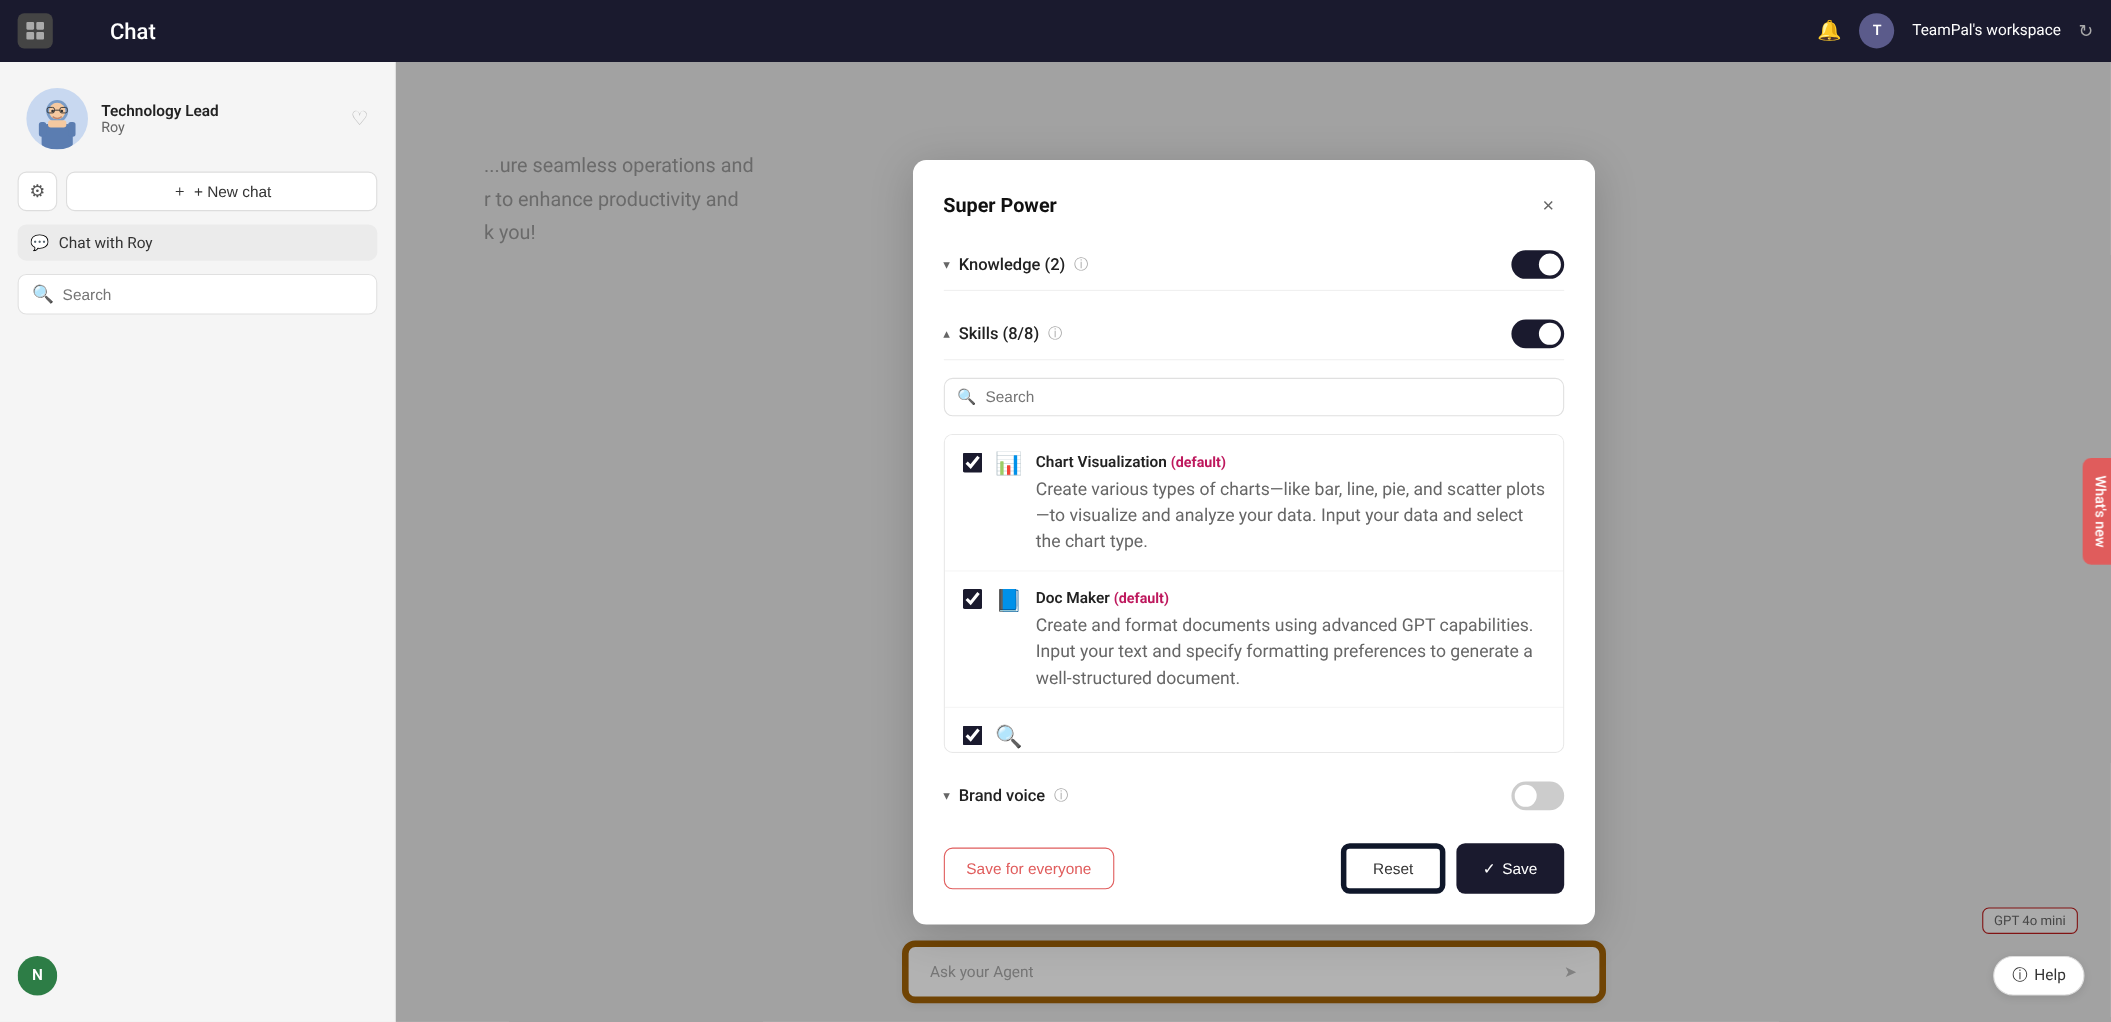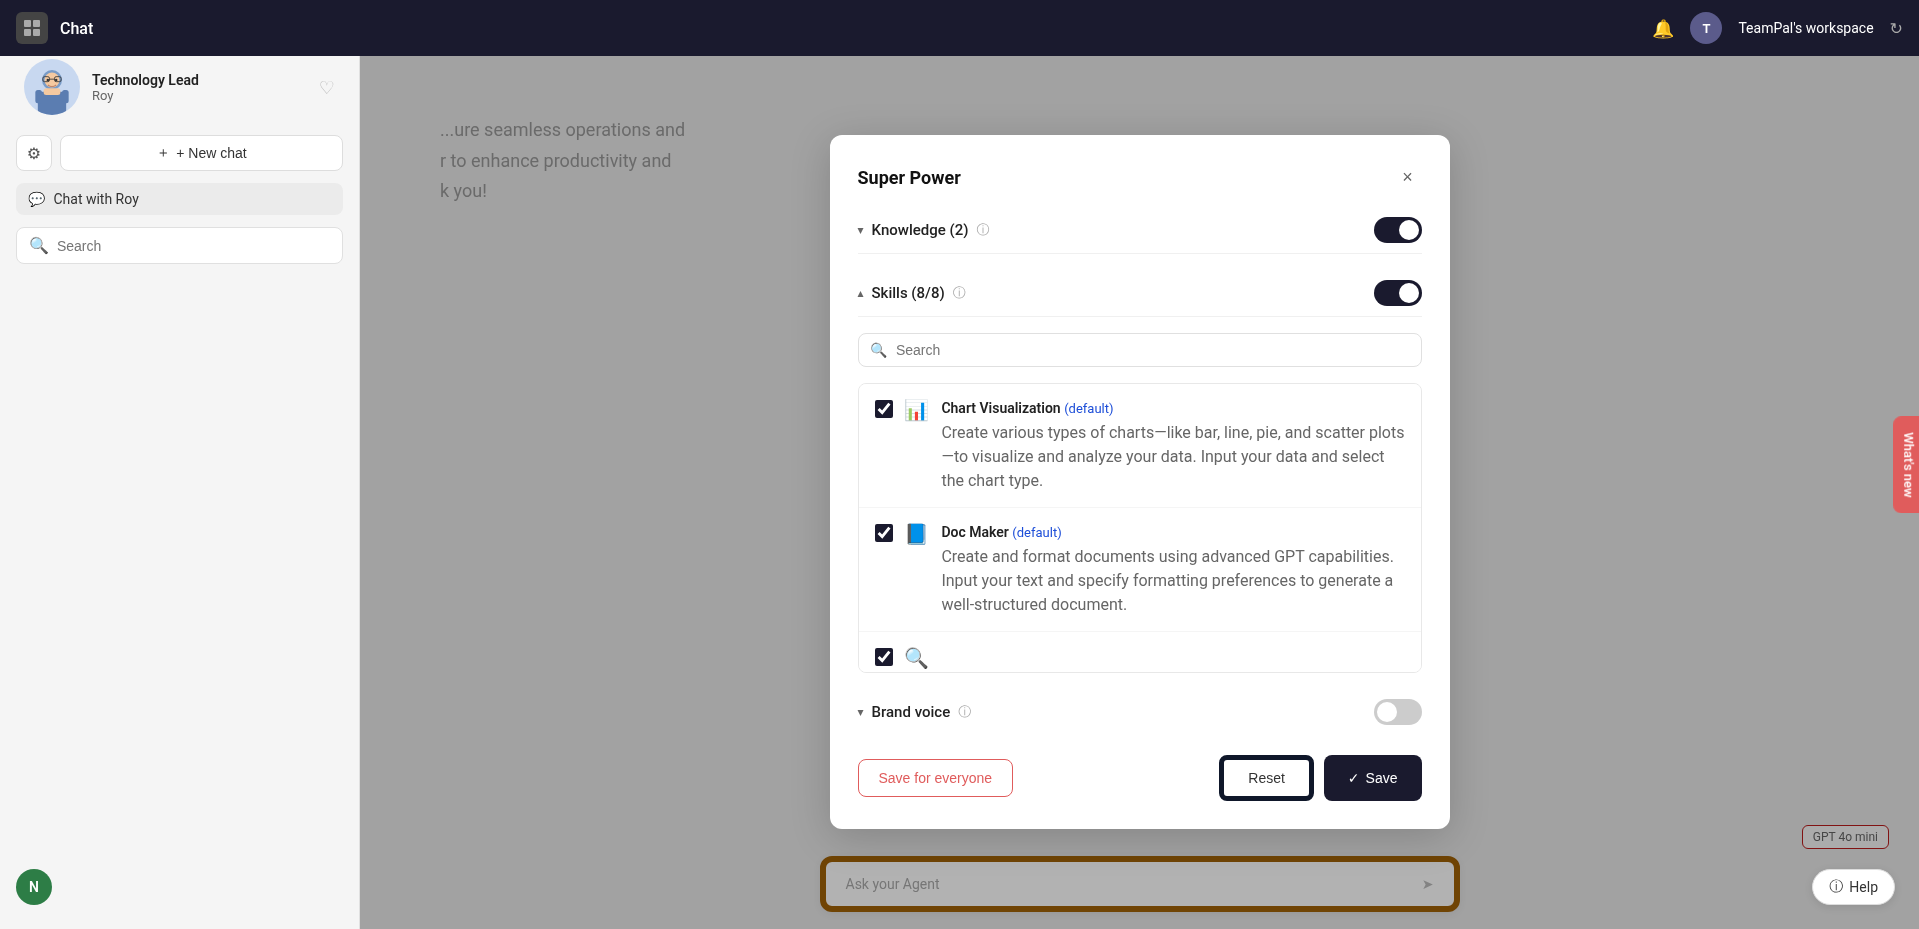--- a/index.html
+++ b/index.html
@@ -44,22 +44,23 @@
       gap: 2px;
       width: 16px;
       height: 16px;
     }
     .topbar-logo-inner span {
       background: #aaa;
       border-radius: 1px;
     }
     .topbar-title {
       color: #fff;
-      font-size: 16px;
+      font-size: 20px;
       font-weight: 500;
+      margin-left: 40px;
     }
     .topbar-right {
       display: flex;
       align-items: center;
       gap: 16px;
     }
     .topbar-bell {
       color: #aaa;
       font-size: 18px;
       cursor: pointer;
@@ -83,21 +84,21 @@
     .topbar-refresh {
       color: #aaa;
       font-size: 16px;
       cursor: pointer;
     }
 
     
     .layout {
       display: flex;
       height: 929px;
-      padding-top: 35px;
+      padding-top: 56px;
     }
 
     
     .sidebar {
       width: 360px;
       background: #f5f5f5;
       border-right: 1px solid #e0e0e0;
       flex-shrink: 0;
       padding: 16px;
       display: flex;
@@ -361,22 +362,22 @@
       flex-shrink: 0;
     }
     .skill-content { flex: 1; }
     .skill-name {
       font-size: 14px;
       font-weight: 600;
       color: #222;
     }
     .skill-default {
       font-size: 13px;
-      color: #1d4ed8;
-      font-weight: 400;
+      color: #be185d;
+      font-weight: 700;
     }
     .skill-desc {
       font-size: 16px;
       color: #666;
       margin-top: 4px;
       line-height: 1.5;
     }
 
     
     .brand-voice-row {

